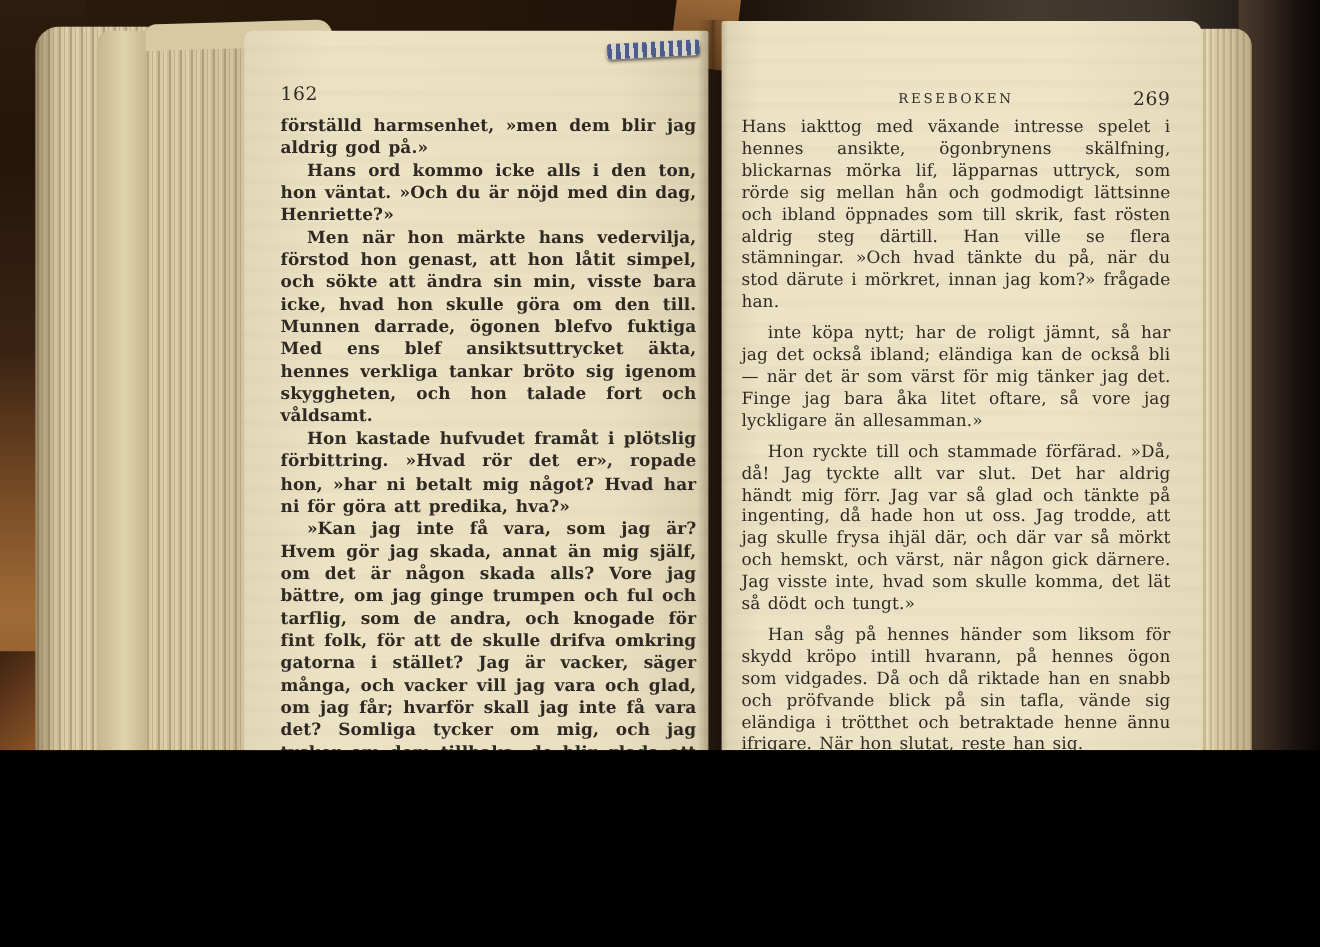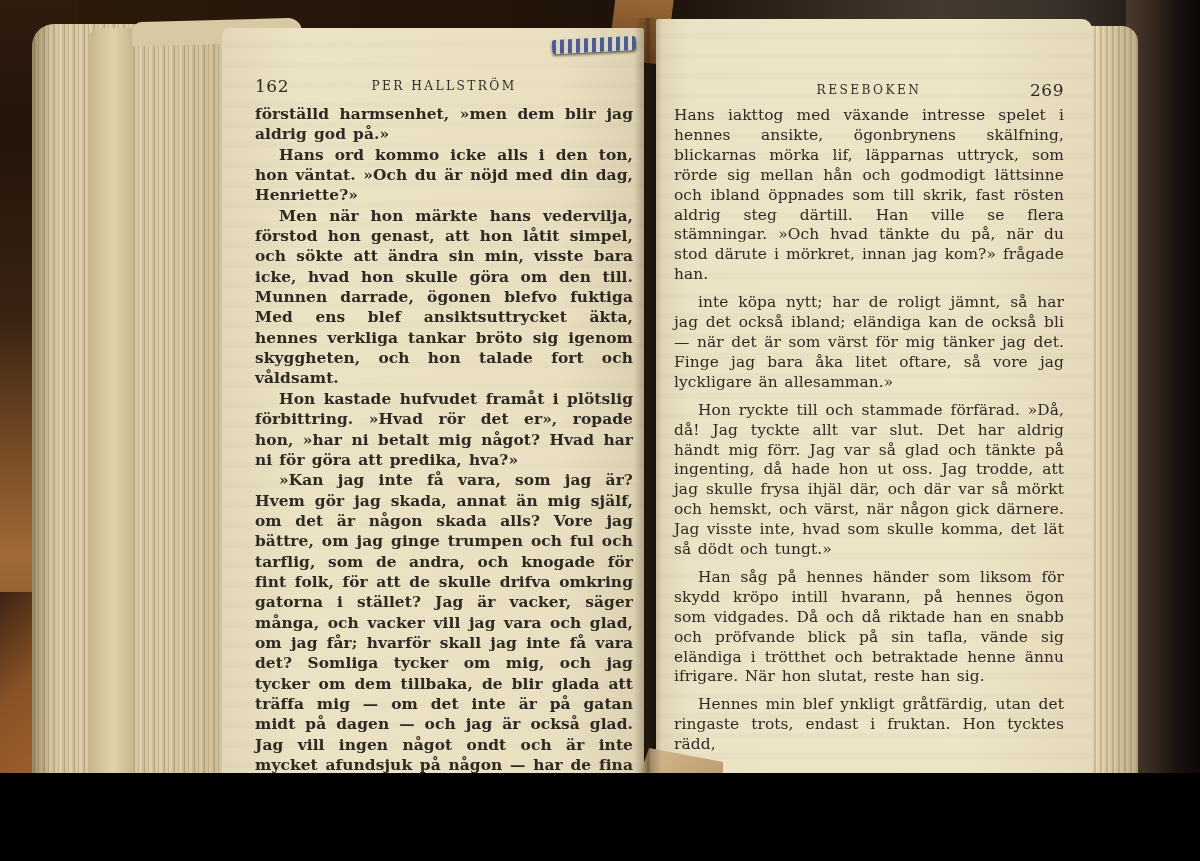--- a/index.html
+++ b/index.html
@@ -1,17 +1,17 @@
 <!DOCTYPE html>
 <html lang="sv"><head>
 <meta charset="utf-8">
 <style>
   html,body{margin:0;padding:0;background:#000;}
   .scene{
-    position:relative;width:1200px;height:773px;overflow:hidden;
+    position:relative;width:1200px;height:682px;overflow:hidden;
     background:#120d08;font-family:"DejaVu Serif","Liberation Serif",serif;
   }
   .scene *{position:absolute;}
 
   
   .top-strip{left:0;top:0;width:1200px;height:28px;
     background:linear-gradient(90deg,#2c1b0c 0%,#241509 40%,#1d1209 55%,#453a2f 78%,#3a322a 88%,#15100c 100%);}
   .left-cover-col{left:0;top:0;width:78px;height:840px;
     background:linear-gradient(180deg,#2e1c0e 0%,#241509 16%,#3a2313 38%,#7c4f27 55%,#a06a38 66%,#8a5a2e 78%,#5a3719 90%,#241711 100%);}
   .right-cover-col{left:1126px;top:0;width:74px;height:845px;
@@ -114,21 +114,20 @@
 
   <div class="fold-bottom-dark"></div>
   <div class="fold-paper-bottom"></div>
   <div class="headband-top"></div>
   <div class="headband-bottom"></div>
   <div class="gutter-shadow"></div>
   <div class="table-bottom"></div>
 
   <div class="page-header hdr-left">
     <span class="pagenum pn-left">162</span>
-    <span class="running-title">PER HALLSTRÖM</span>
   </div>
   <div class="page-text text-left">
     <p>förställd harmsenhet, »men dem blir jag aldrig god på.»</p>
     <p>Hans ord kommo icke alls i den ton, hon väntat. »Och du är nöjd med din dag, Henriette?»</p>
     <p>Men när hon märkte hans vedervilja, förstod hon genast, att hon låtit simpel, och sökte att ändra sin min, visste bara icke, hvad hon skulle göra om den till. Munnen darrade, ögonen blefvo fuktiga Med ens blef ansiktsuttrycket äkta, hennes verkliga tankar bröto sig igenom skyggheten, och hon talade fort och våldsamt.</p>
     <p>Hon kastade hufvudet framåt i plötslig förbittring. »Hvad rör det er», ropade hon, »har ni betalt mig något? Hvad har ni för göra att predika, hva?»</p>
     <p>»Kan jag inte få vara, som jag är? Hvem gör jag skada, annat än mig själf, om det är någon skada alls? Vore jag bättre, om jag ginge trumpen och ful och tarflig, som de andra, och knogade för fint folk, för att de skulle drifva omkring gatorna i stället? Jag är vacker, säger många, och vacker vill jag vara och glad, om jag får; hvarför skall jag inte få vara det? Somliga tycker om mig, och jag tycker om dem tillbaka, de blir glada att träffa mig — om det inte är på gatan midt på dagen — och jag är också glad. Jag vill ingen något ondt och är inte mycket afundsjuk på någon — har de fina kläder jämnt, så har jag också ibland lika bra, fast de inte vill räcka just, för jag kan</p>
   </div>
 
   <div class="page-header hdr-right">

